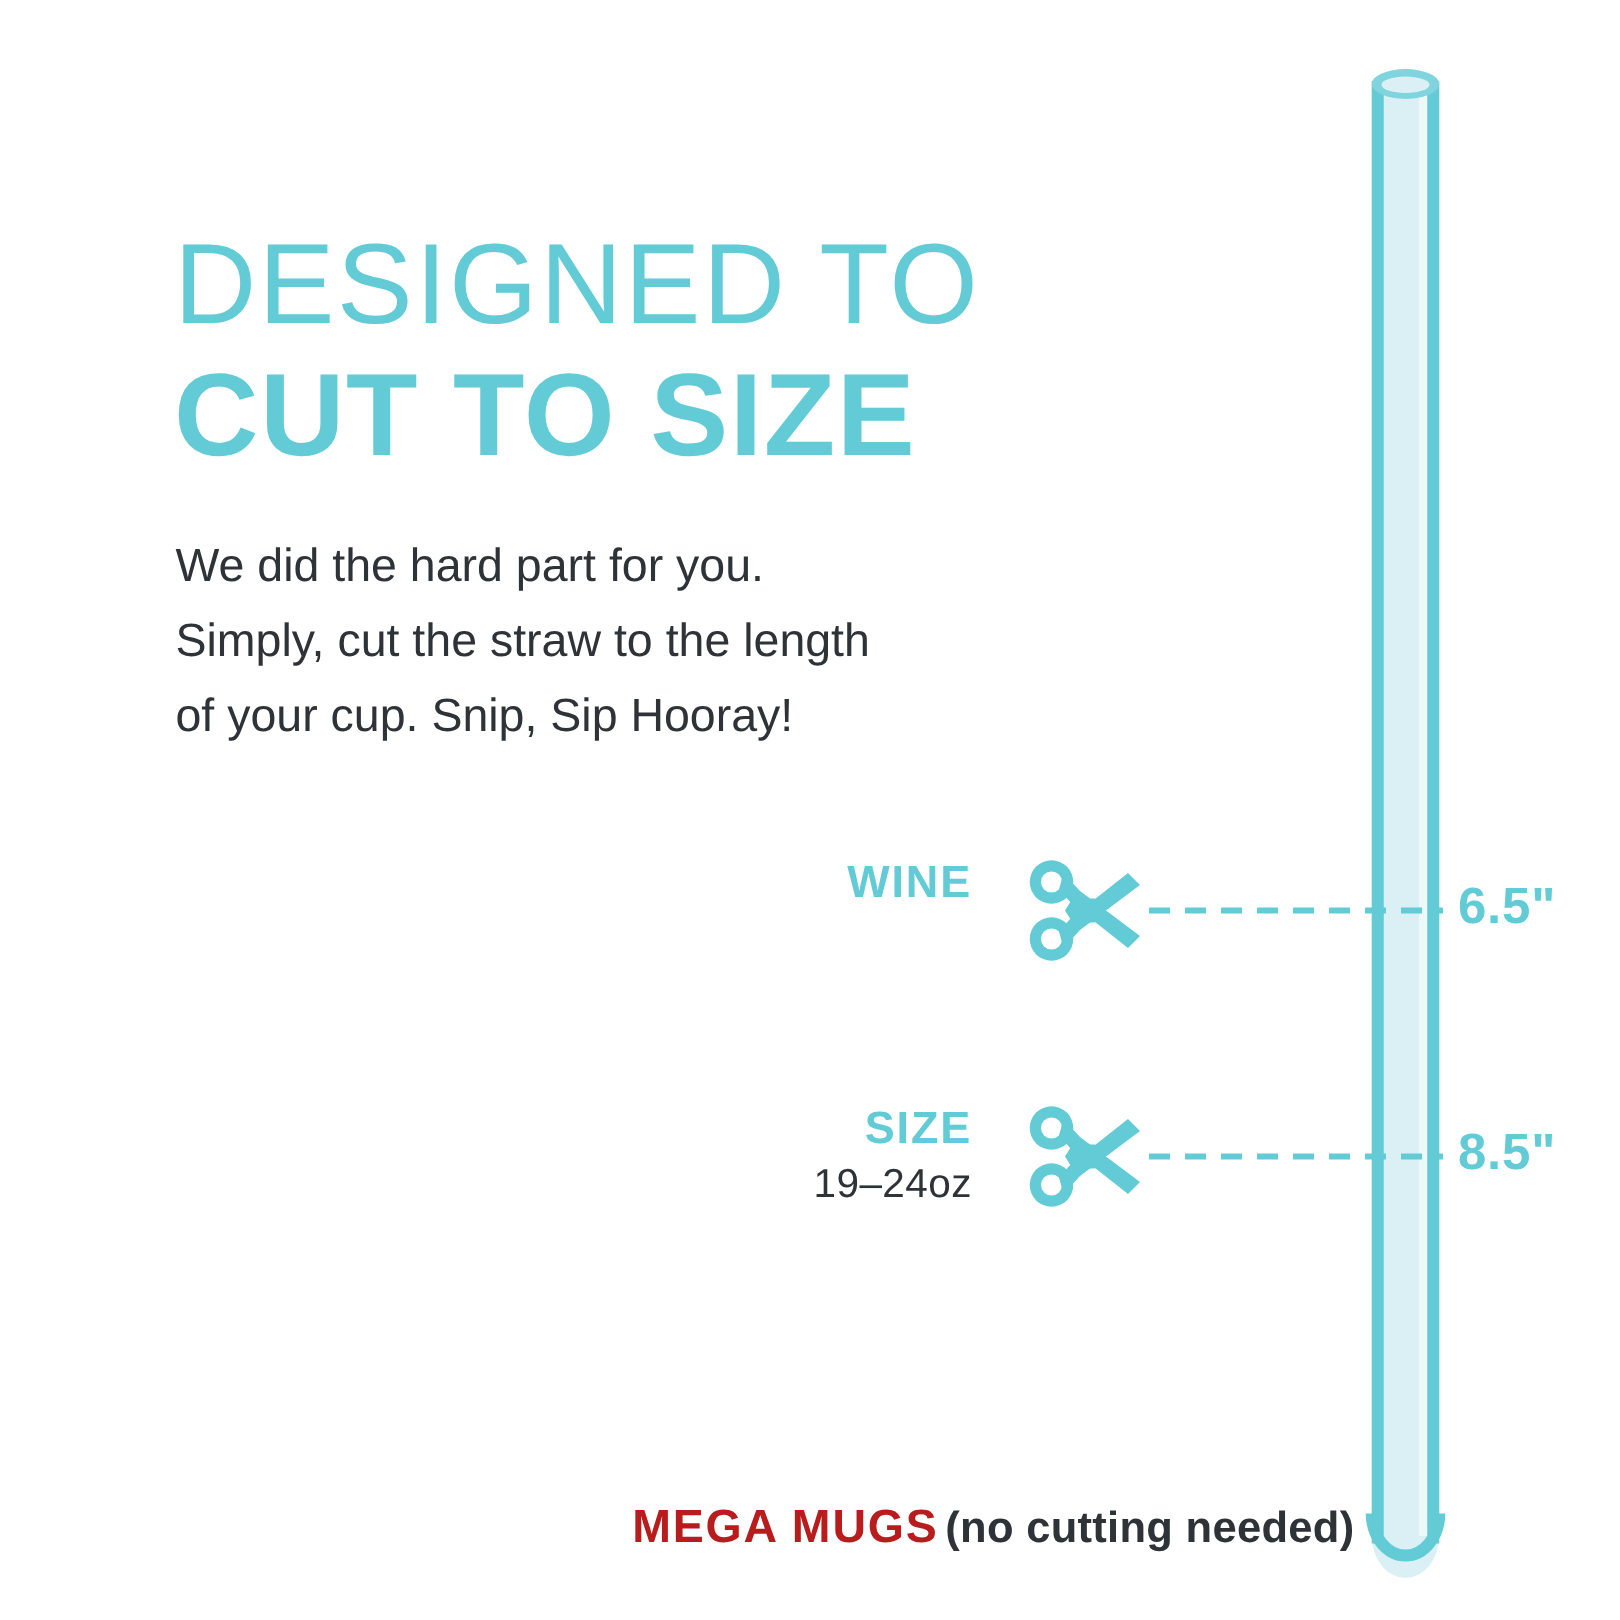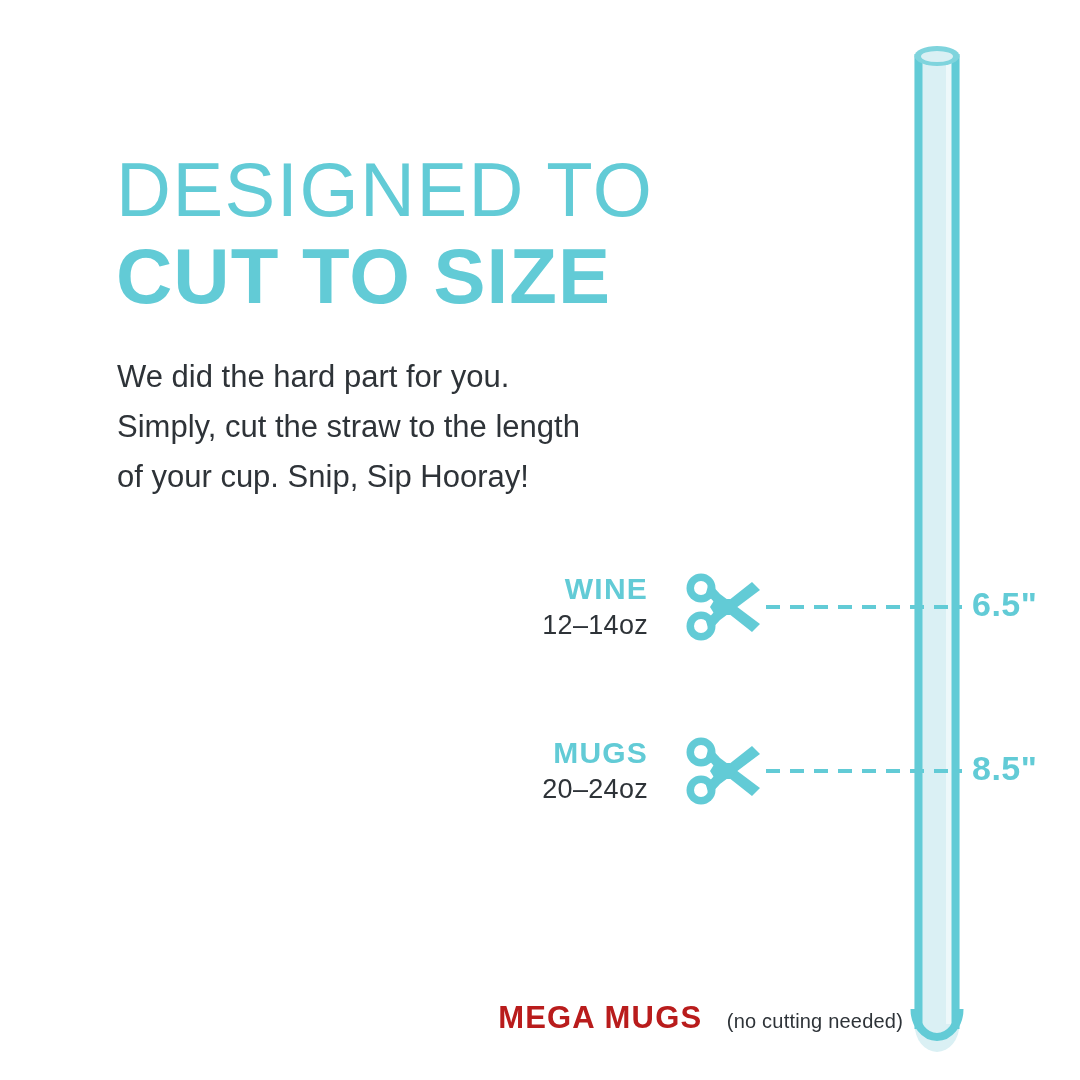--- a/index.html
+++ b/index.html
@@ -141,24 +141,23 @@
     white-space: nowrap;
   }
   #mega .mega-name {
     color: #b91c1c;
     font-weight: 700;
     font-size: 31px;
     letter-spacing: 1.2px;
   }
   #mega .mega-note {
     color: #2E3338;
-    font-weight: 400;
-    font-size: 20px;
+    font-weight: 700;
+    font-size: 29px;
     letter-spacing: 0.2px;
-    margin-left: 20px;
   }
 </style>
 </head>
 <body>
 
 <div id="infographic">
 
   <div id="bodycopy">
     <div>We did the hard part for you.</div>
     <div>Simply, cut the straw to the length</div>
@@ -185,21 +184,20 @@
 
       <ellipse cx="29" cy="22" rx="22.5" ry="10" fill="#7FD4DD"></ellipse>
 
       <ellipse cx="29" cy="22.5" rx="16" ry="5.5" fill="#DAF0F4"></ellipse>
     </svg>
   </div>
 
   <div class="size-row row-wine">
     <div class="labels">
       <div class="label-name">WINE</div>
-      <div class="label-sub">12–14oz</div>
     </div>
     <div class="scissors">
       <svg width="88" height="70" viewBox="0 0 88 70" xmlns="http://www.w3.org/2000/svg">
         <g fill="#62CBD6">
 
           <circle cx="17" cy="16" r="14.5"></circle>
           <circle cx="17" cy="16" r="7" fill="#FFFFFF"></circle>
 
           <circle cx="17" cy="54" r="14.5"></circle>
           <circle cx="17" cy="54" r="7" fill="#FFFFFF"></circle>
@@ -211,22 +209,22 @@
           <path d="M31,27 L46,27 L52,35 L46,43 L31,43 L26,35 Z"></path>
         </g>
       </svg>
     </div>
     <div class="dashline" style="left:766px; width:196px;"></div>
     <div class="measure" style="left:972px;">6.5"</div>
   </div>
 
   <div class="size-row row-mugs">
     <div class="labels">
-      <div class="label-name">MUGS</div>
-      <div class="label-sub">20–24oz</div>
+      <div class="label-name">SIZE</div>
+      <div class="label-sub">19–24oz</div>
     </div>
     <div class="scissors">
       <svg width="88" height="70" viewBox="0 0 88 70" xmlns="http://www.w3.org/2000/svg">
         <g fill="#62CBD6">
           <circle cx="17" cy="16" r="14.5"></circle>
           <circle cx="17" cy="16" r="7" fill="#FFFFFF"></circle>
           <circle cx="17" cy="54" r="14.5"></circle>
           <circle cx="17" cy="54" r="7" fill="#FFFFFF"></circle>
           <path d="M25,10 L36,22 L76,52 L68,60 L30,30 L22,21 Z"></path>
           <path d="M25,60 L36,48 L76,18 L68,10 L30,40 L22,49 Z"></path>

